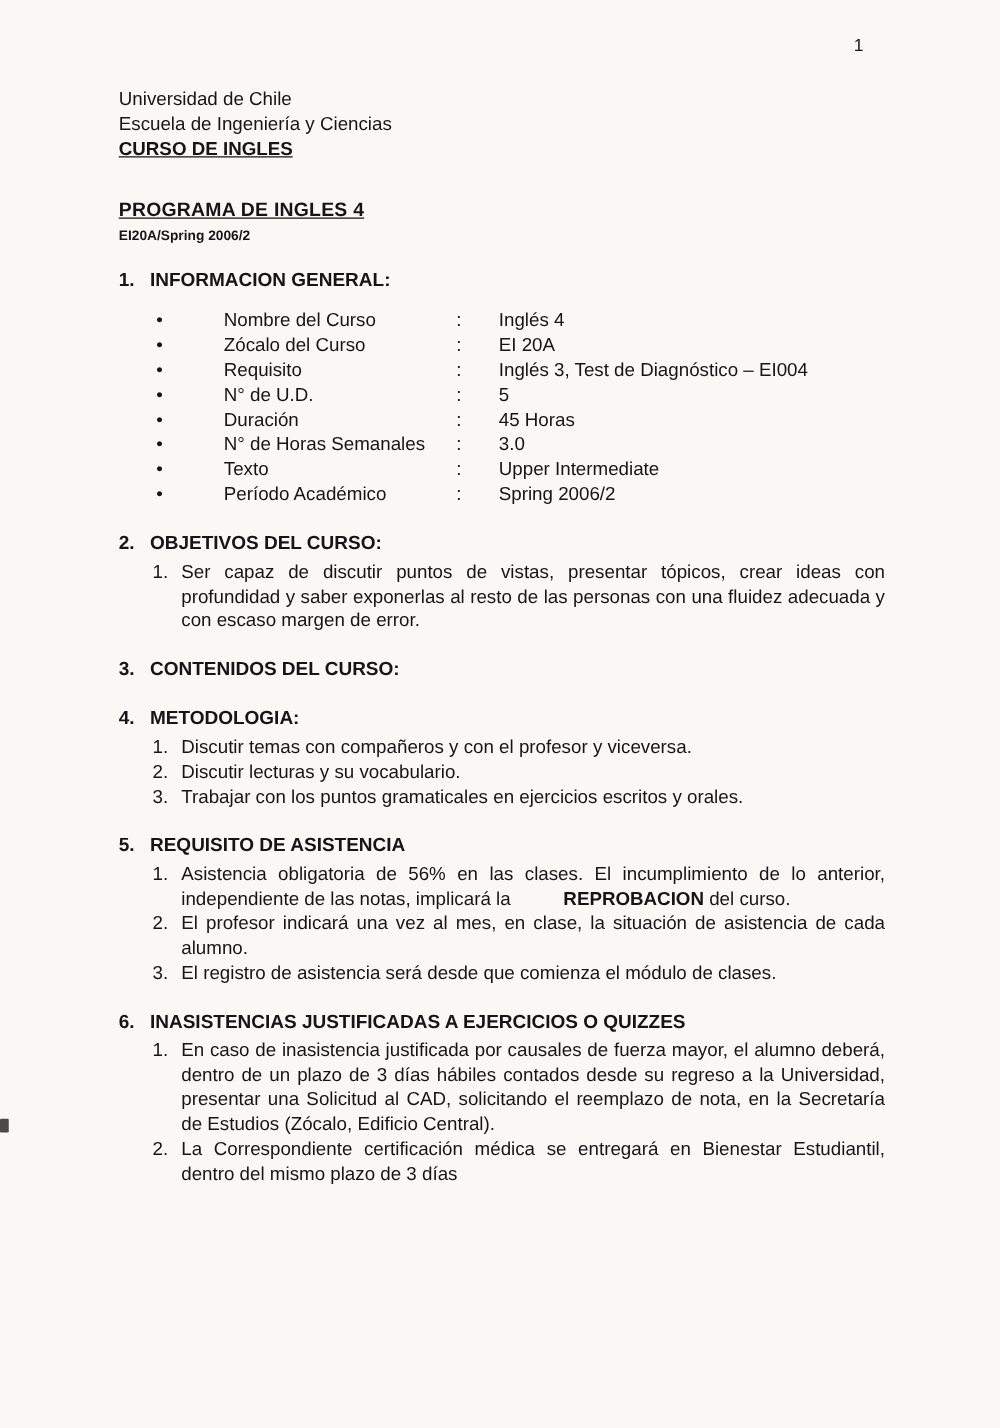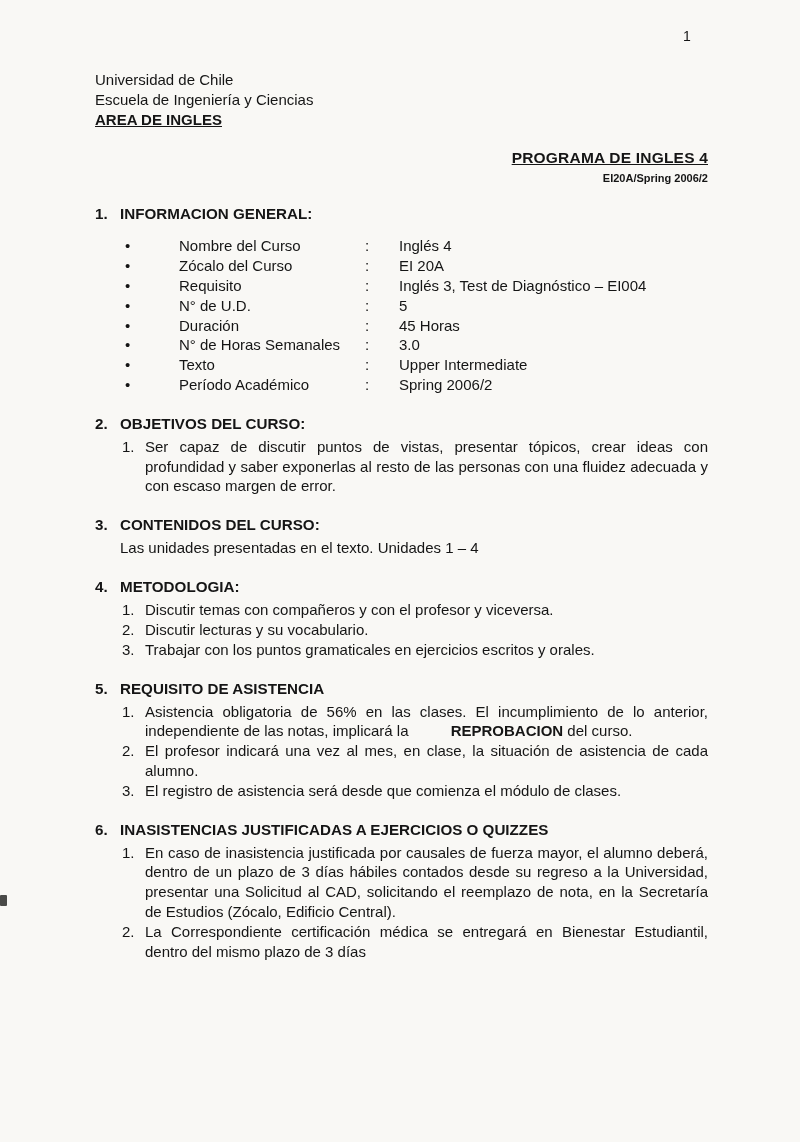--- a/index.html
+++ b/index.html
@@ -12,21 +12,21 @@
     line-height: 1.32;
     position: relative;
     overflow: hidden;
   }
   .page { position: absolute; inset: 0; padding: 70px 92px 40px 95px; }
   .page-number { position: absolute; top: 27px; left: 683px; font-size: 14px; }
 
   .header-line { font-size: 15px; }
   .header-line.bold-underline { font-weight: bold; text-decoration: underline; }
 
-  .title-block { text-align: right; margin-top: 19px; }
+  .title-block { text-align: left; margin-top: 30px; }
   .doc-title { font-weight: bold; text-decoration: underline; font-size: 15.5px; letter-spacing: .2px; }
   .doc-subtitle { font-weight: bold; font-size: 11px; margin-top: 2px; }
 
   .section { margin-top: 19px; }
   .sec-head { display: flex; font-weight: bold; font-size: 15.2px; }
   .sec-num { width: 25px; flex: 0 0 auto; }
   .sec-label { flex: 1; }
 
   .info-list { margin-top: 12px; }
   .info-row { display: flex; padding-left: 30px; }
@@ -48,21 +48,21 @@
 </head>
 <body>
 
 <div class="page">
 
   <div class="page-number">1</div>
 
   <div>
     <div class="header-line">Universidad de Chile</div>
     <div class="header-line">Escuela de Ingeniería y Ciencias</div>
-    <div class="header-line bold-underline">AREA DE INGLES</div>
+    <div class="header-line bold-underline">CURSO DE INGLES</div>
   </div>
 
   <div class="title-block">
     <div class="doc-title">PROGRAMA DE INGLES 4</div>
     <div class="doc-subtitle">EI20A/Spring 2006/2</div>
   </div>
 
   <div class="section">
     <div class="sec-head">
       <span class="sec-num">1.</span>
@@ -131,21 +131,20 @@
         <span class="item-text">Ser capaz de discutir puntos de vistas, presentar tópicos, crear ideas con profundidad y saber exponerlas al resto de las personas con una fluidez adecuada y con escaso margen de error.</span>
       </div>
     </div>
   </div>
 
   <div class="section">
     <div class="sec-head">
       <span class="sec-num">3.</span>
       <span class="sec-label">CONTENIDOS DEL CURSO:</span>
     </div>
-    <div class="sec-body">Las unidades presentadas en el texto.  Unidades 1 – 4</div>
   </div>
 
   <div class="section">
     <div class="sec-head">
       <span class="sec-num">4.</span>
       <span class="sec-label">METODOLOGIA:</span>
     </div>
     <div class="items">
       <div class="item">
         <span class="item-num">1.</span>

